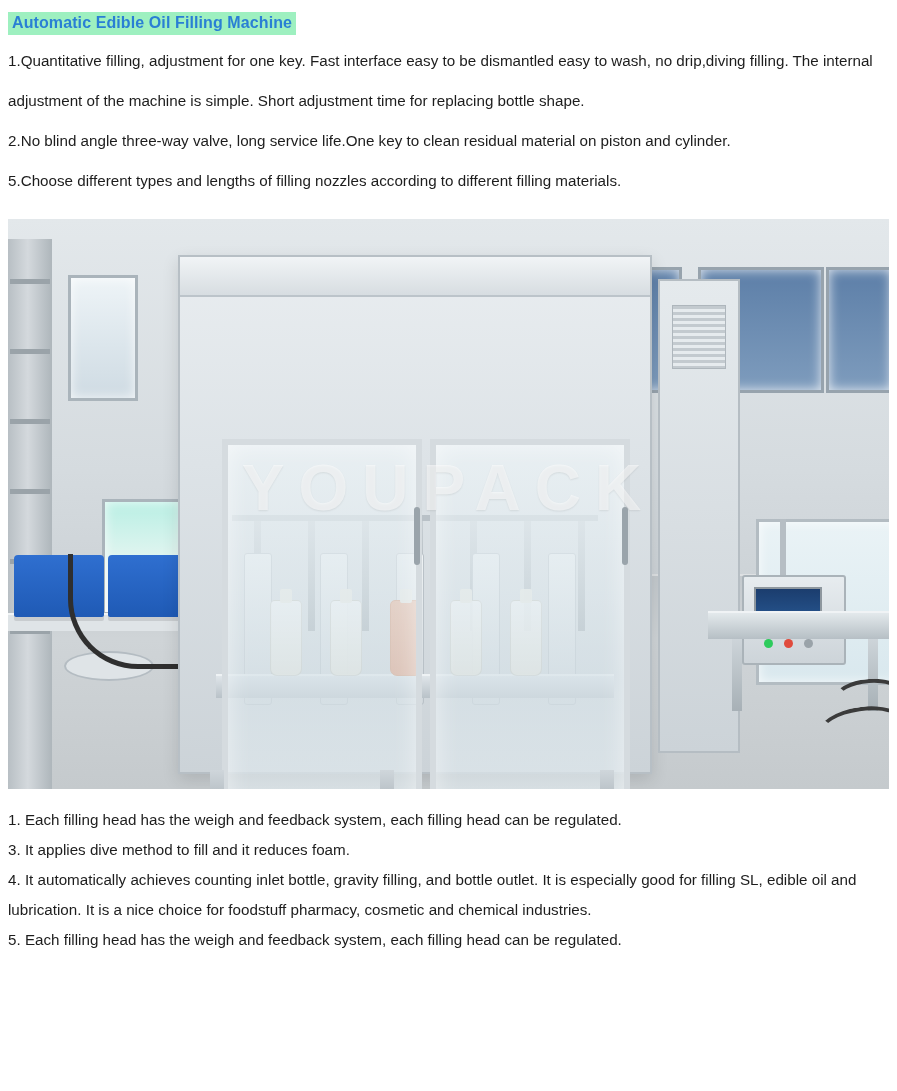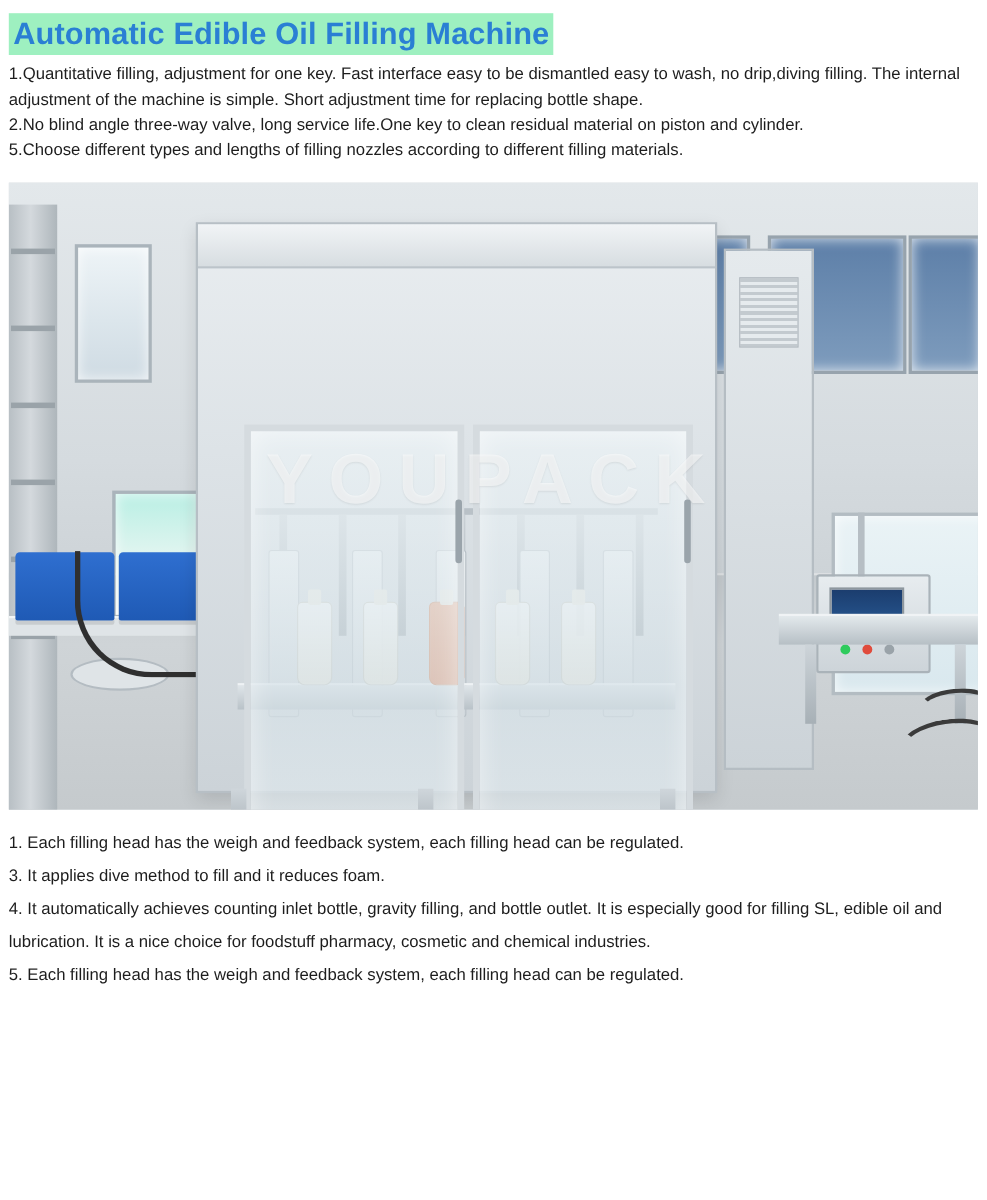--- a/index.html
+++ b/index.html
@@ -17,36 +17,36 @@
   .page {
     width: 897px;
     box-sizing: border-box;
   }
   .section {
     padding: 0 8px;
     box-sizing: border-box;
   }
   .section-title {
     display: inline-block;
-    font-size: 28px;
+    font-size: 16px;
     font-weight: bold;
     color: #2a7fd4;
     background: #9ef0c0;
     line-height: 1.25;
     padding: 1px 4px 2px 4px;
     margin: 0;
     letter-spacing: 0.1px;
   }
   .title-wrap {
     padding-top: 12px;
     padding-bottom: 6px;
   }
   .para {
     font-size: 15.2px;
-    line-height: 23px;
+    line-height: 40px;
     color: #1d1d1d;
     margin: 0;
     max-width: 878px;
   }
   .para-block {
     padding-bottom: 4px;
   }
 
   
   .photo {

